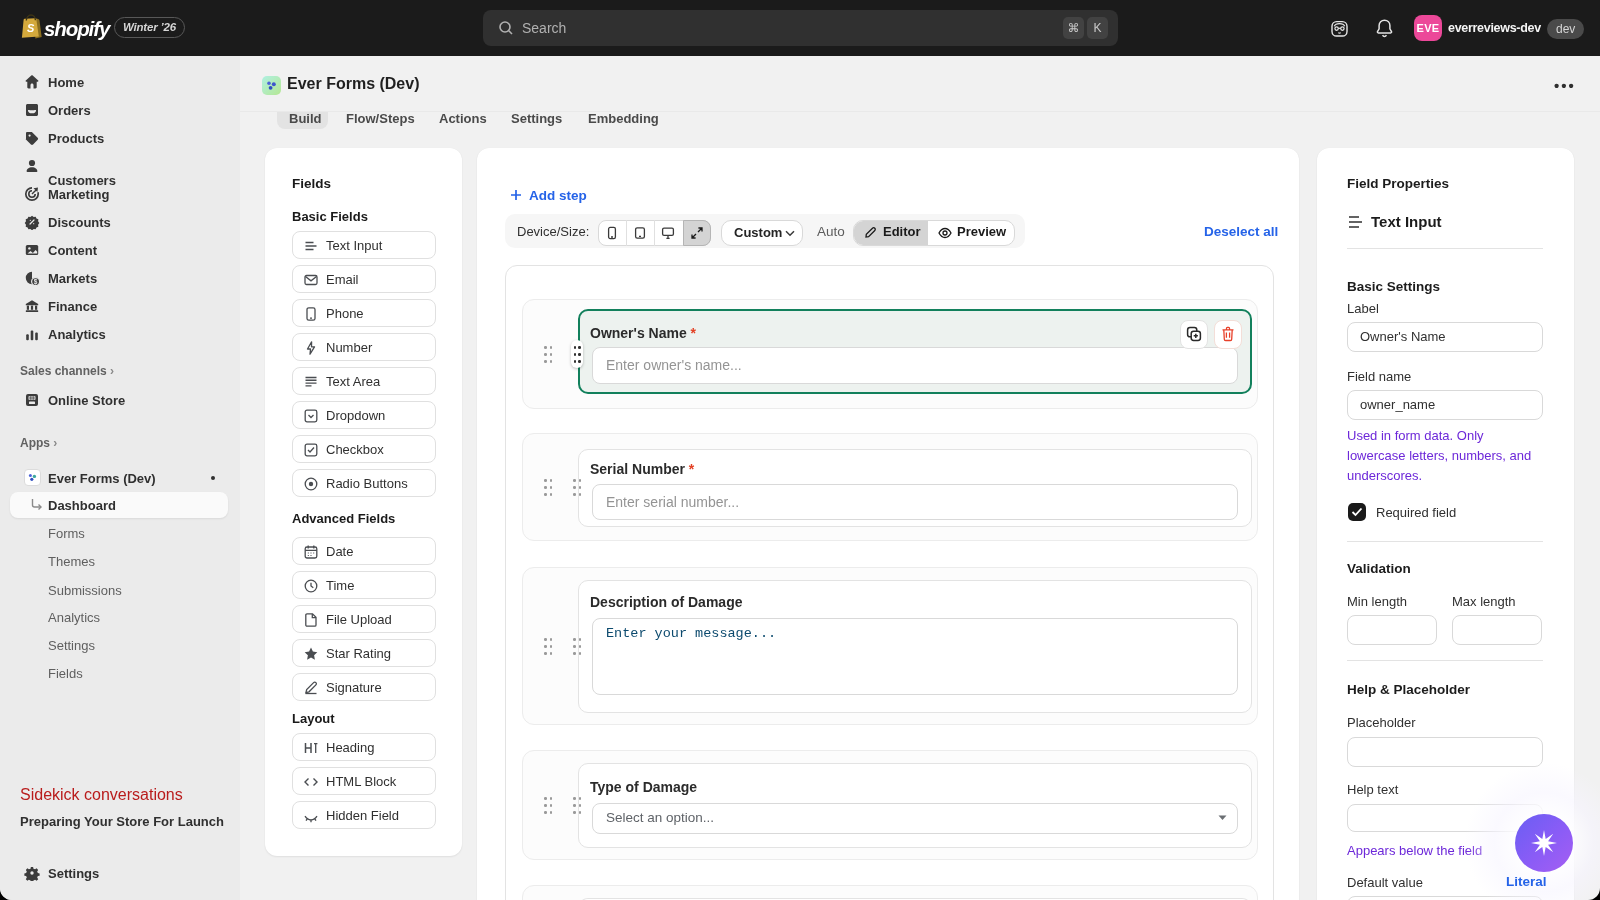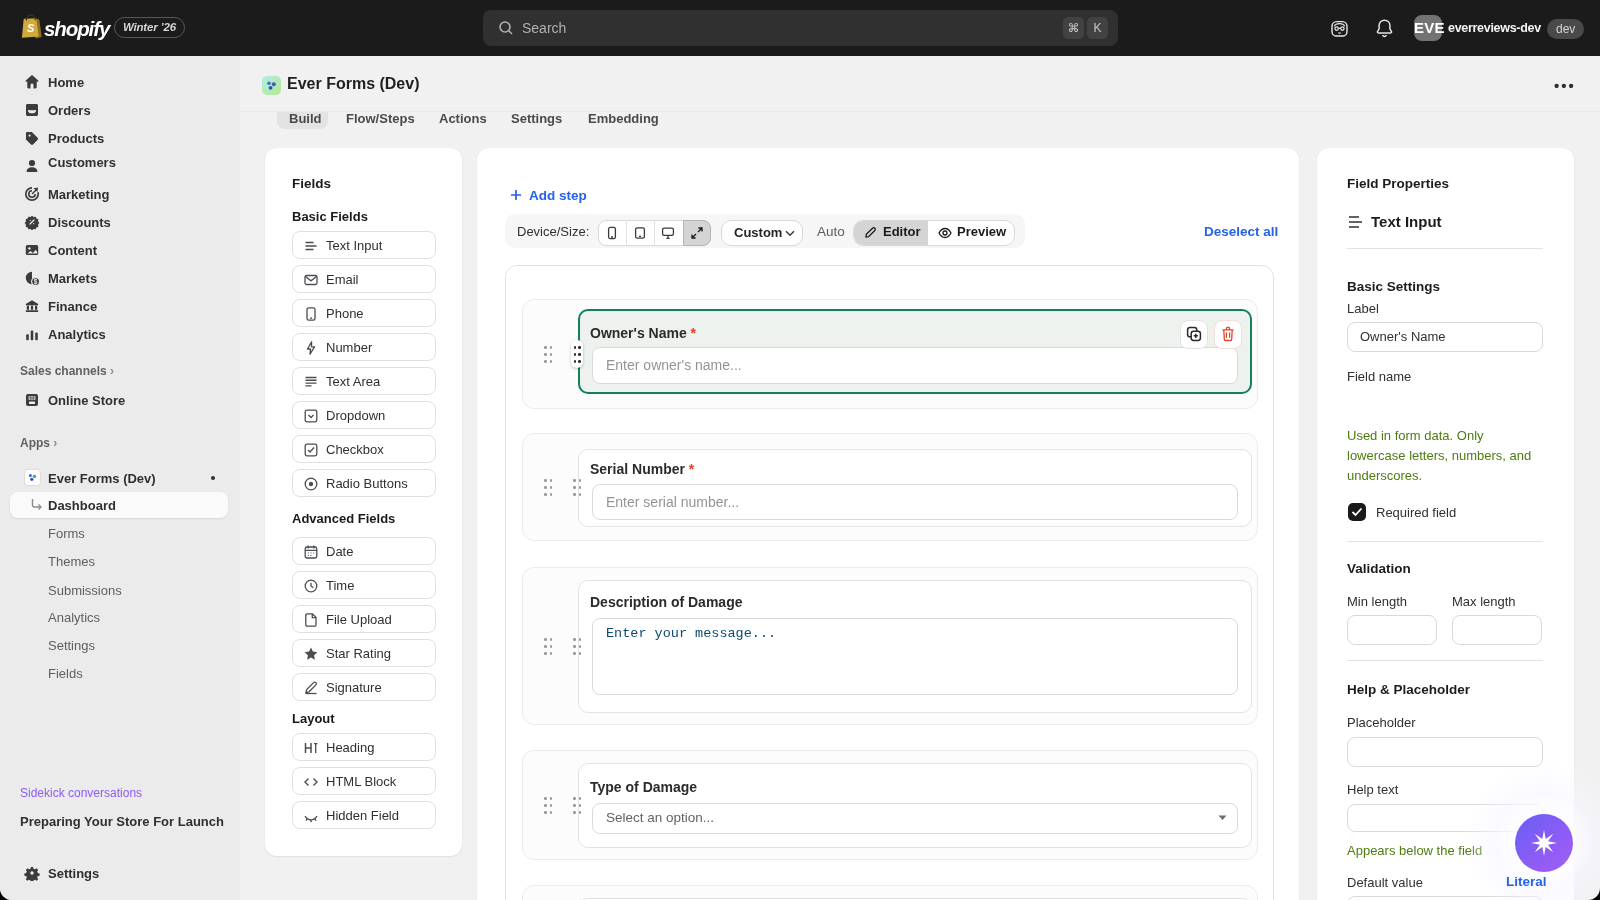--- a/index.html
+++ b/index.html
@@ -9,21 +9,21 @@
 .abs { position:absolute; }
 svg { display:block; }
 
 
 .topbar { position:absolute; left:0; top:0; width:1600px; height:56px; background:#1b1b1b; }
 .logo-word { position:absolute; left:44px; top:17px; color:#fff; font-size:20.5px; font-weight:700; font-style:italic; letter-spacing:-1.1px; }
 .winter { position:absolute; left:114px; top:17px; height:21px; line-height:19px; border:1.5px solid #585858; border-radius:11px; color:#d5d5d5; font-size:11.5px; font-style:italic; font-weight:600; padding:0 8px; letter-spacing:-0.2px; }
 .search { position:absolute; left:483px; top:10px; width:635px; height:36px; background:#303030; border-radius:8px; }
 .search-txt { position:absolute; left:39px; top:10px; color:#b1b1b1; font-size:14px; }
 .key { position:absolute; top:7px; width:21px; height:22px; background:#424242; border-radius:5px; color:#c9c9c9; font-size:12px; text-align:center; line-height:22px; }
-.avatar { position:absolute; left:1414px; top:15px; width:28px; height:26px; background:#737373; border-radius:8px; color:#fff; font-size:15px; font-weight:700; text-align:center; line-height:26px; letter-spacing:0.3px; }
+.avatar { position:absolute; left:1414px; top:15px; width:28px; height:26px; background:#ec4899; border-radius:8px; color:#fff; font-size:11px; font-weight:700; text-align:center; line-height:26px; letter-spacing:0.3px; }
 .uname { position:absolute; left:1448px; top:21px; color:#f5f5f5; font-size:12.5px; font-weight:700; letter-spacing:-0.3px; }
 .devpill { position:absolute; left:1547px; top:19px; height:20px; line-height:20px; background:#4a4a4a; border-radius:10px; color:#d5d5d5; font-size:12px; padding:0 9px; }
 
 
 .sidebar { position:absolute; left:0; top:56px; width:240px; height:844px; background:#ebebeb; }
 .nav-item { position:absolute; left:48px; font-size:13px; font-weight:600; color:#303030; transform:translateY(-50%); white-space:nowrap; }
 .nav-icon { position:absolute; left:24px; width:16px; height:16px; transform:translateY(-50%); margin-top:0; }
 .nav-head { position:absolute; left:20px; font-size:12px; font-weight:600; color:#616161; transform:translateY(-50%); }
 .nav-sub { position:absolute; left:48px; font-size:13px; font-weight:500; color:#5f5f5f; transform:translateY(-50%); }
 .dash-pill { position:absolute; left:10px; top:436px; width:218px; height:26px; background:#fafafa; border-radius:8px; box-shadow:0 1px 2px rgba(0,0,0,.08); }
@@ -48,21 +48,21 @@
 .grip i { position:absolute; width:2.5px; height:2.5px; border-radius:50%; background:#9a9a9a; }
 .flabel { position:absolute; font-size:14px; font-weight:700; color:#2b2b2b; }
 .req { color:#e34124; font-weight:700; }
 .ph { color:#949494; font-size:14px; }
 
 
 .p-head { position:absolute; left:1347px; transform:translateY(-50%); font-size:13.5px; font-weight:700; color:#1c1c1c; }
 .p-label { position:absolute; left:1347px; transform:translateY(-50%); font-size:13px; color:#303030; }
 .p-input { position:absolute; left:1347px; width:196px; height:30px; background:#fff; border:1px solid #d9d9d9; border-radius:8px; font-size:13px; color:#303030; line-height:28px; padding:0 12px; }
 .p-div { position:absolute; left:1347px; width:196px; height:1px; background:#e3e3e3; }
-.p-cap { position:absolute; left:1347px; font-size:13px; color:#4d7c0f; line-height:20px; }
+.p-cap { position:absolute; left:1347px; font-size:13px; color:#6d28d9; line-height:20px; }
 </style>
 </head>
 <body>
 <div class="page">
 
 <div class="topbar">
   <svg class="abs" style="left:21px;top:14px" width="21" height="26" viewBox="0 0 21 26">
     <path d="M14.2 4.3c1.7 0.5 2.9 0.8 3.4 1.0 0.5 0.2 0.8 0.5 0.9 1.1l2.2 16.6 -6.4 1.6z" fill="#8a6d1e"></path>
     <path d="M2.6 5.9c0.1-0.6 0.5-1 1.1-1.1l10.5-0.5c0.6 0 1 0.4 1.1 1l2.5 17.1 -16.9 1.4z" fill="#d4a93c"></path>
     <path d="M5.3 6.5 C5.3 3.4 7.5 1 10 1 c2.4 0 4.4 2.3 4.4 5.3" fill="none" stroke="#3d3415" stroke-width="1.4"></path>
@@ -108,21 +108,21 @@
   <div class="nav-item" style="top:54px">Orders</div>
   <svg class="nav-icon" style="top:82px" viewBox="0 0 16 16">
         <path d="M2 3.2 C2 2.5 2.5 2 3.2 2 h4.1 c0.4 0 0.8 0.16 1.06 0.44 l5.3 5.3 c0.6 0.6 0.6 1.5 0 2.1 l-4.6 4.6 c-0.6 0.6-1.5 0.6-2.1 0 l-5.3-5.3 C2.16 9.1 2 8.7 2 8.3 z" fill="#3c3c3c"></path>
         <circle cx="5.6" cy="5.6" r="1.1" fill="#ebebeb"></circle>
       </svg>
   <div class="nav-item" style="top:82px">Products</div>
   <svg class="nav-icon" style="top:110px" viewBox="0 0 16 16">
         <circle cx="8" cy="5" r="3.1" fill="#3c3c3c"></circle>
         <path d="M8 9.2 c-3.2 0-5.4 1.8-5.4 4.1 0 0.4 0.3 0.7 0.7 0.7 h9.4 c0.4 0 0.7-0.3 0.7-0.7 0-2.3-2.2-4.1-5.4-4.1z" fill="#3c3c3c"></path>
       </svg>
-  <div class="nav-item" style="top:106px">Customers</div>
+  <div class="nav-item" style="top:124px">Customers</div>
   <svg class="nav-icon" style="top:138px" viewBox="0 0 16 16">
         <path d="M8 1.8 a6.2 6.2 0 1 0 6.2 6.2 c0-0.6-0.1-1.2-0.25-1.8" fill="none" stroke="#3c3c3c" stroke-width="1.7"></path>
         <path d="M8 4.8 a3.2 3.2 0 1 0 3.2 3.2" fill="none" stroke="#3c3c3c" stroke-width="1.6"></path>
         <path d="M9.5 2.2 l4.5-0.6 -0.6 4.5 z" fill="#3c3c3c"></path>
         <path d="M8 8 L12.6 3.4" stroke="#3c3c3c" stroke-width="1.4"></path>
       </svg>
   <div class="nav-item" style="top:138px">Marketing</div>
   <svg class="nav-icon" style="top:166px" viewBox="0 0 16 16">
         <path d="M8 1.3 l1.7 1.3 2.1-0.3 0.8 2 2 0.8 -0.3 2.1 1.3 1.7 -1.3 1.7 0.3 2.1 -2 0.8 -0.8 2 -2.1-0.3 -1.7 1.3 -1.7-1.3 -2.1 0.3 -0.8-2 -2-0.8 0.3-2.1 -1.3-1.7 1.3-1.7 -0.3-2.1 2-0.8 0.8-2 2.1 0.3 z" fill="#3c3c3c" transform="translate(0.35,0.45) scale(0.96)"></path>
         <path d="M6 10 L10 6 M6.3 6.3 h0.01 M9.7 9.7 h0.01" stroke="#ebebeb" stroke-width="1.2" stroke-linecap="round"></path>
@@ -181,21 +181,21 @@
         <path d="M8.5 6.5 11 9 8.5 11.5"></path>
       </svg>
   <div class="nav-item" style="top:449px;font-weight:700;z-index:2">Dashboard</div>
   <div class="nav-sub" style="top:477px">Forms</div>
   <div class="nav-sub" style="top:505px">Themes</div>
   <div class="nav-sub" style="top:534px">Submissions</div>
   <div class="nav-sub" style="top:561px">Analytics</div>
   <div class="nav-sub" style="top:589px">Settings</div>
   <div class="nav-sub" style="top:617px">Fields</div>
 
-  <div class="abs" style="left:20px;top:730px;font-size:12px;color:#8b5cf6">Sidekick conversations</div>
+  <div class="abs" style="left:20px;top:730px;font-size:16px;color:#b91c1c">Sidekick conversations</div>
   <div class="abs" style="left:20px;top:758px;font-size:13px;font-weight:600;color:#303030">Preparing Your Store For Launch</div>
   <svg class="nav-icon" style="top:817px" viewBox="0 0 16 16">
         <path d="M6.8 1.5 h2.4 l0.35 1.9 1.75 0.73 1.6-1.1 1.7 1.7 -1.1 1.6 0.73 1.75 1.9 0.35 v2.4 l-1.9 0.35 -0.73 1.75 1.1 1.6 -1.7 1.7 -1.6-1.1 -1.75 0.73 -0.35 1.9 h-2.4 l-0.35-1.9 -1.75-0.73 -1.6 1.1 -1.7-1.7 1.1-1.6 -0.73-1.75 -1.9-0.35 v-2.4 l1.9-0.35 0.73-1.75 -1.1-1.6 1.7-1.7 1.6 1.1 1.75-0.73z" fill="#3c3c3c" transform="scale(0.94) translate(0.5,0.5)"></path>
         <circle cx="8" cy="8" r="1.7" fill="#ebebeb"></circle>
       </svg>
   <div class="nav-item" style="top:817px">Settings</div>
 </div>
 
 <div class="tab-pill"></div>
 <div class="tab" style="left:289px">Build</div>
@@ -487,20 +487,21 @@
 <div class="p-head" style="top:183px">Field Properties</div>
 <svg class="abs" style="left:1348px;top:215px" width="15" height="14" viewBox="0 0 15 14" fill="none" stroke="#303030" stroke-width="1.5">
       <path d="M1 2 h10 M1 7 h13 M1 12 h10"></path>
     </svg>
 <div class="abs" style="left:1371px;top:213px;font-size:15px;font-weight:700;color:#1c1c1c">Text Input</div>
 <div class="p-div" style="top:248px"></div>
 <div class="p-head" style="top:286px">Basic Settings</div>
 <div class="p-label" style="top:308px">Label</div>
 <div class="p-input" style="top:322px">Owner's Name</div>
 <div class="p-label" style="top:376px">Field name</div>
+<div class="p-input" style="top:390px">owner_name</div>
 <div class="p-cap" style="top:426px;width:220px">Used in form data. Only<br>lowercase letters, numbers, and<br>underscores.</div>
 <div class="abs" style="left:1348px;top:503px;width:18px;height:18px;background:#1a1a1a;border-radius:5px"></div>
 <svg class="abs" style="left:1351px;top:507px" width="12" height="10" viewBox="0 0 12 10" fill="none" stroke="#fff" stroke-width="1.8">
       <path d="M1.5 5 l3 3 6-6.5"></path>
     </svg>
 <div class="p-label" style="top:512px;left:1376px">Required field</div>
 <div class="p-div" style="top:541px"></div>
 <div class="p-head" style="top:568px">Validation</div>
 <div class="p-label" style="top:601px">Min length</div>
 <div class="p-label" style="top:601px;left:1452px">Max length</div>

